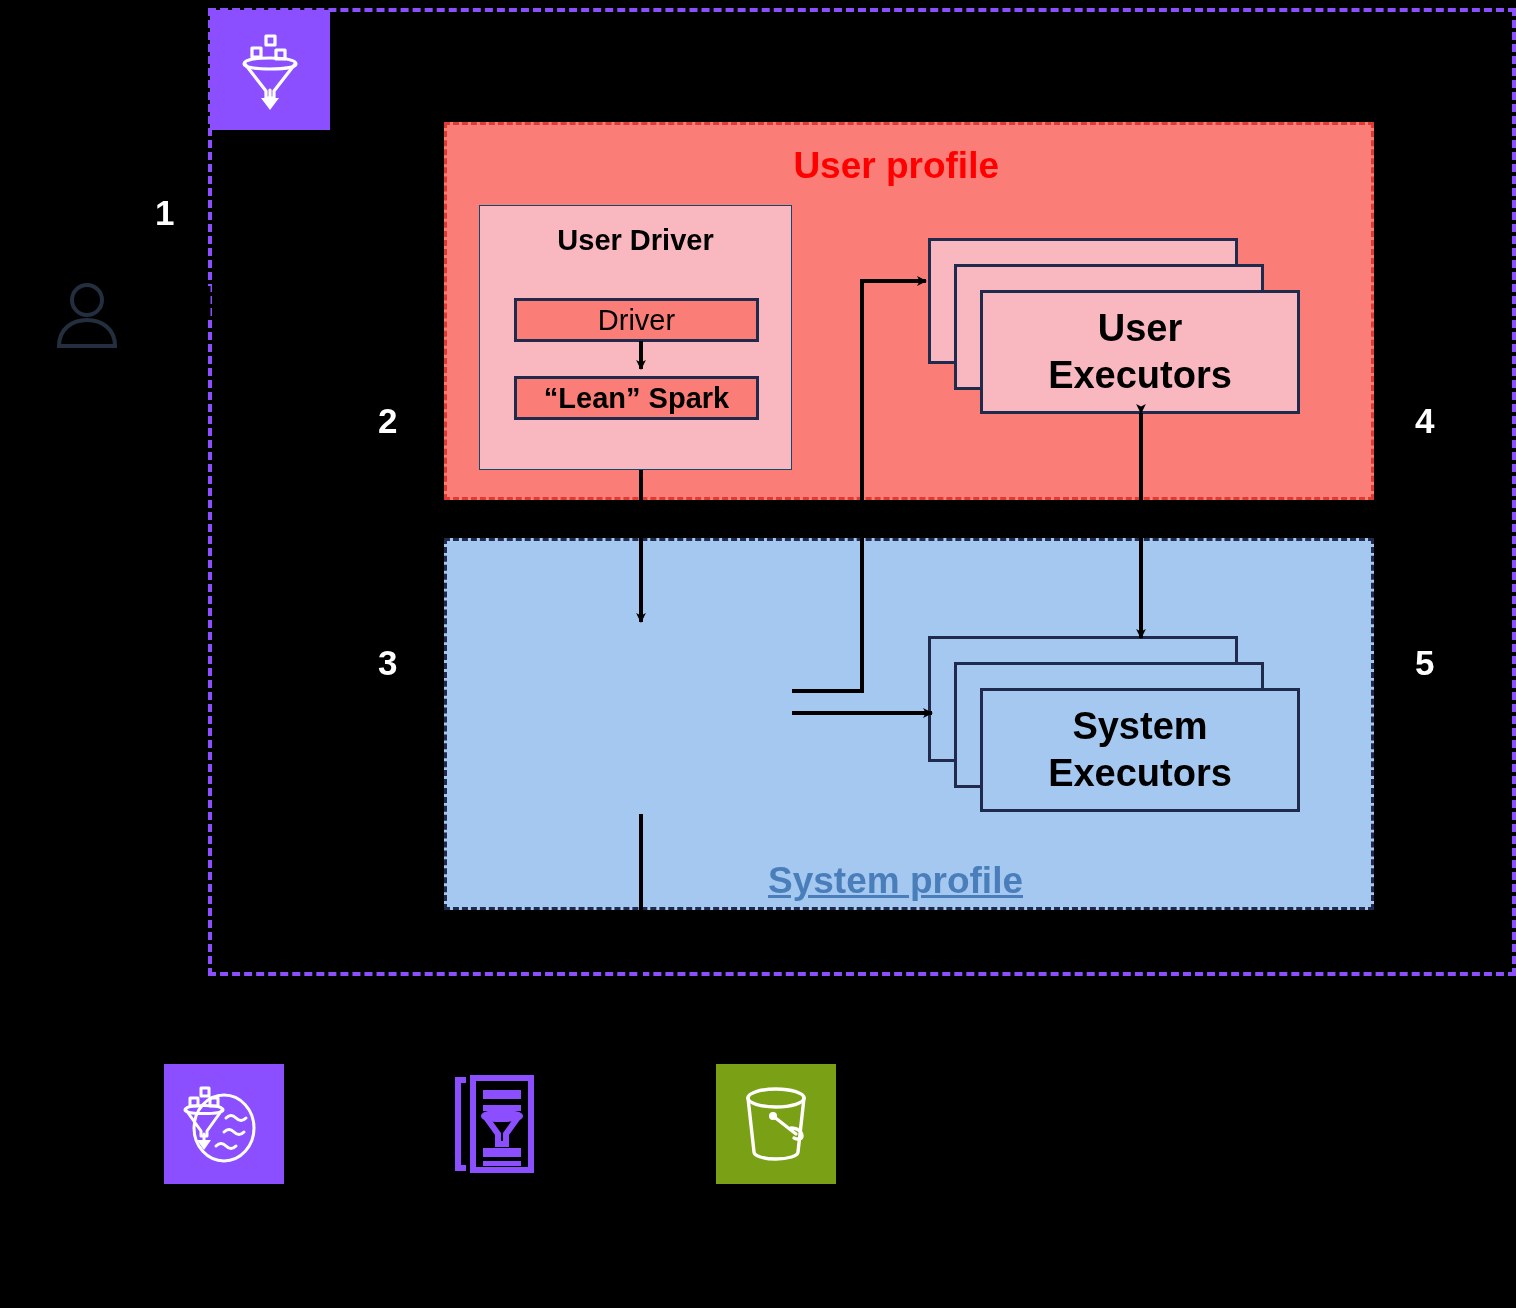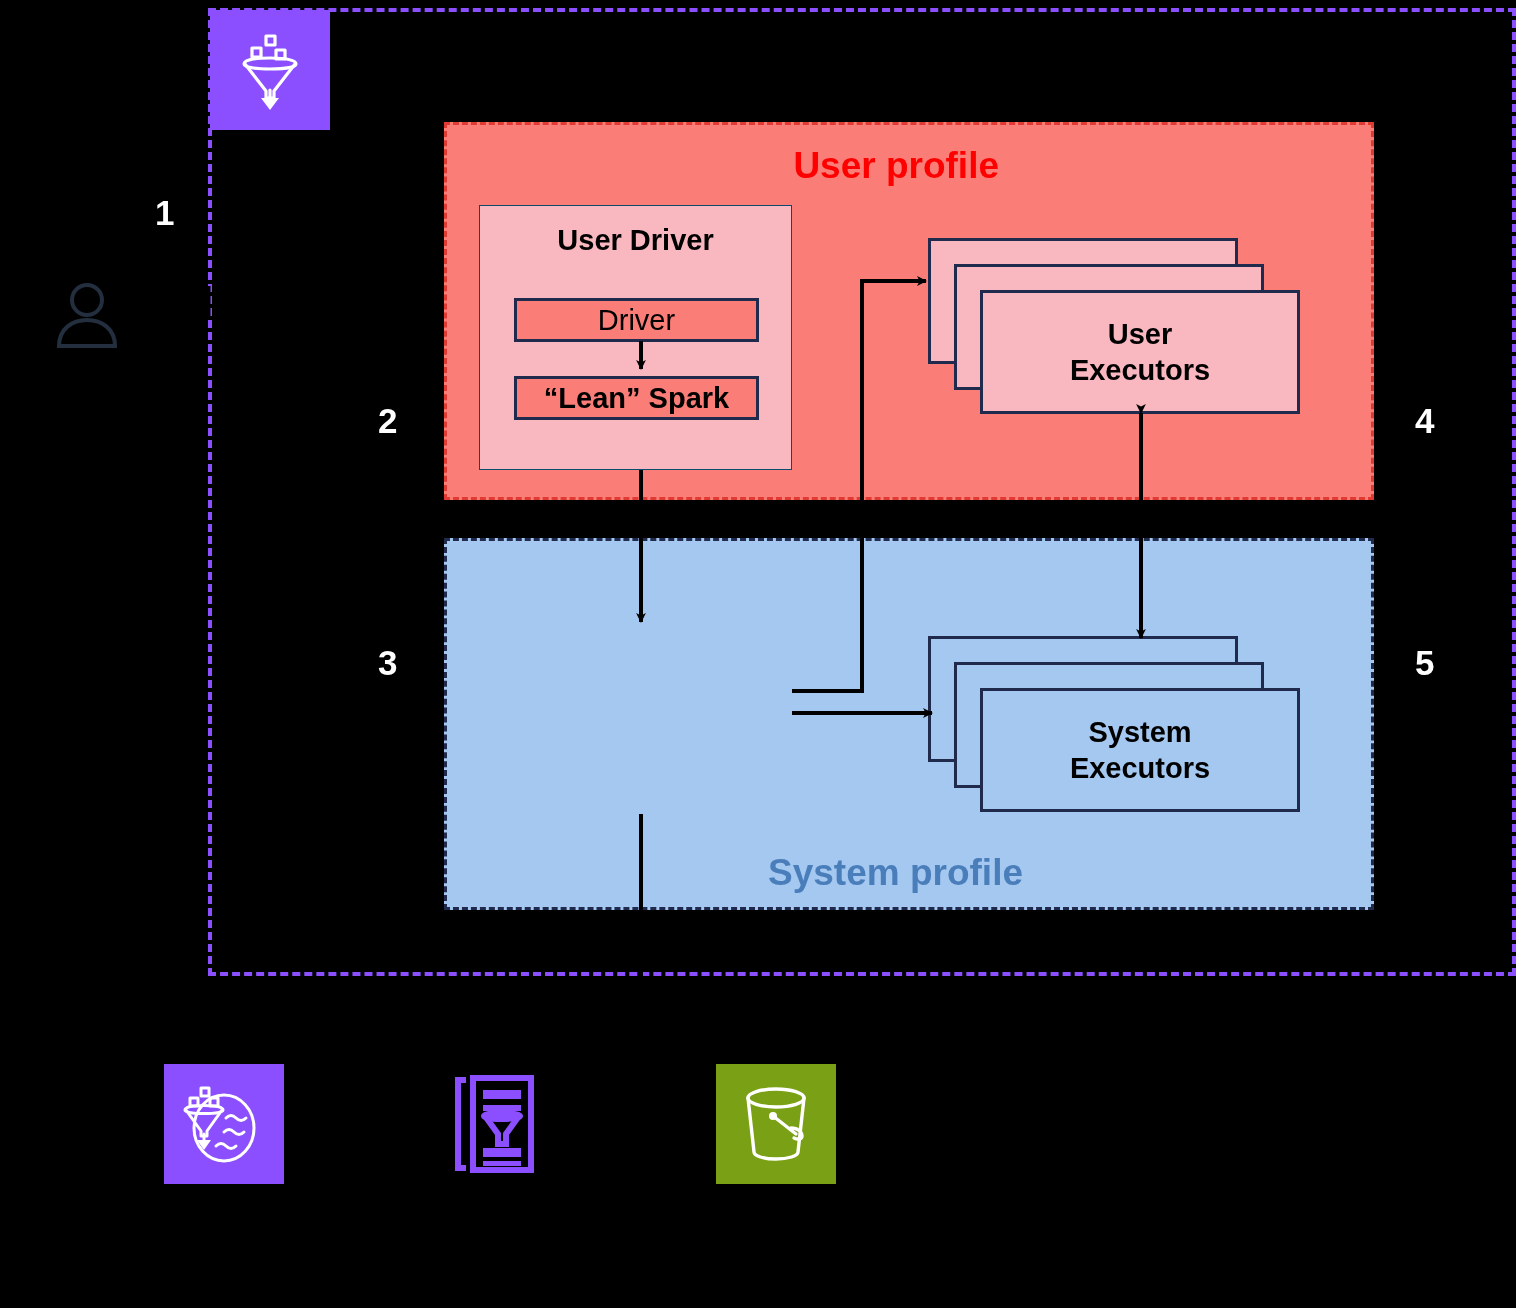--- a/index.html
+++ b/index.html
@@ -86,21 +86,22 @@
     white-space: nowrap;
   }
   .profile-label-user {
     color: #FF0000;
     right: 372px;
     top: 22px;
   }
   .profile-label-system {
     color: #4A7EBB;
     right: 348px;
-    bottom: 16px;
+    bottom: 8px;
+    text-decoration: underline;
   }
 
   
   .driver-card {
     position: absolute;
     box-sizing: border-box;
     border: 1px solid #0c4a6e;
   }
   .driver-user {
     left: 479px;
@@ -175,21 +176,21 @@
   }
   .exec-front {
     position: absolute;
     box-sizing: border-box;
     border: 3px solid #1F2A4D;
     display: flex;
     flex-direction: column;
     align-items: center;
     justify-content: center;
     font-weight: bold;
-    font-size: 29px;
+    font-size: 38px;
     color: #000000;
     line-height: 1.25;
     text-align: center;
   }
   .stack-user { left: 928px; top: 238px; width: 372px; height: 176px; }
   .stack-system { left: 928px; top: 636px; width: 372px; height: 176px; }
 
   .exec-user-l1 { left: 0;   top: 0;  width: 310px; height: 126px; background: #F9B8C0; }
   .exec-user-l2 { left: 26px; top: 26px; width: 310px; height: 126px; background: #F9B8C0; }
   .exec-user-front { left: 52px; top: 52px; width: 320px; height: 124px; background: #F9B8C0; }

